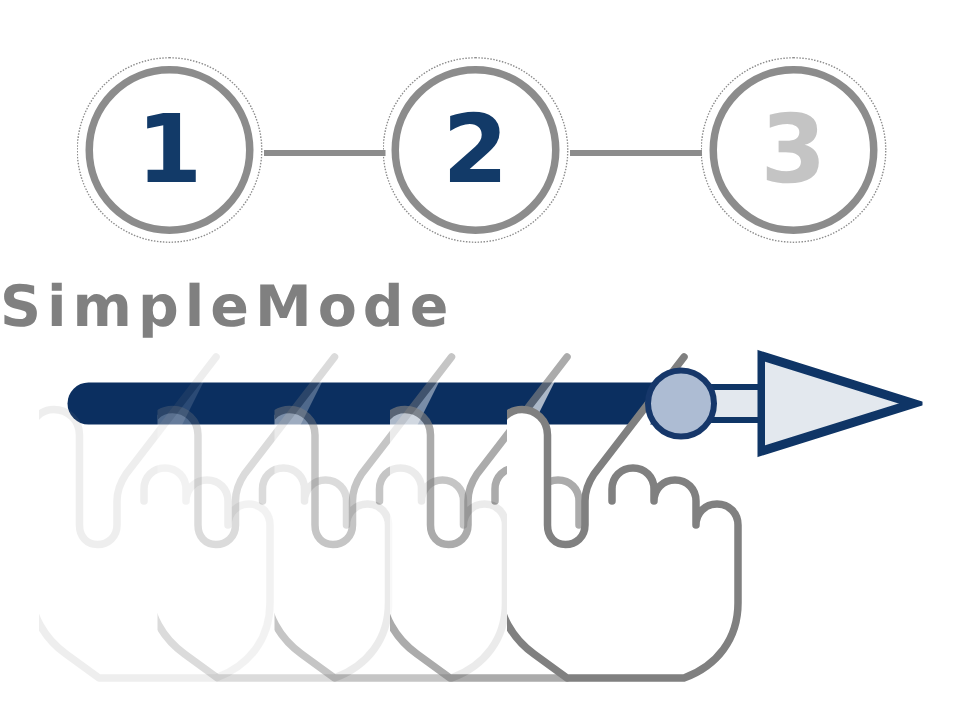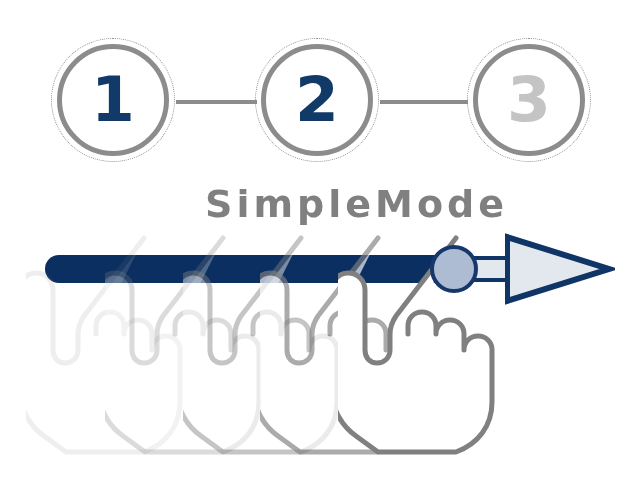--- a/index.html
+++ b/index.html
@@ -83,21 +83,21 @@
   }
   #connector-1-2 { left: 176px; width: 81px; }
   #connector-2-3 { left: 380px; width: 88px; }
 
   
   .mode-label {
     position: absolute;
     left: 0;
     top: 182px;
     width: 508px;
-    text-align: right;
+    text-align: left;
     font-family: "DejaVu Sans", sans-serif;
     font-weight: bold;
     font-size: 38px;
     letter-spacing: 4px;
     color: #808080;
     user-select: none;
   }
 
   
   .slider-area {

